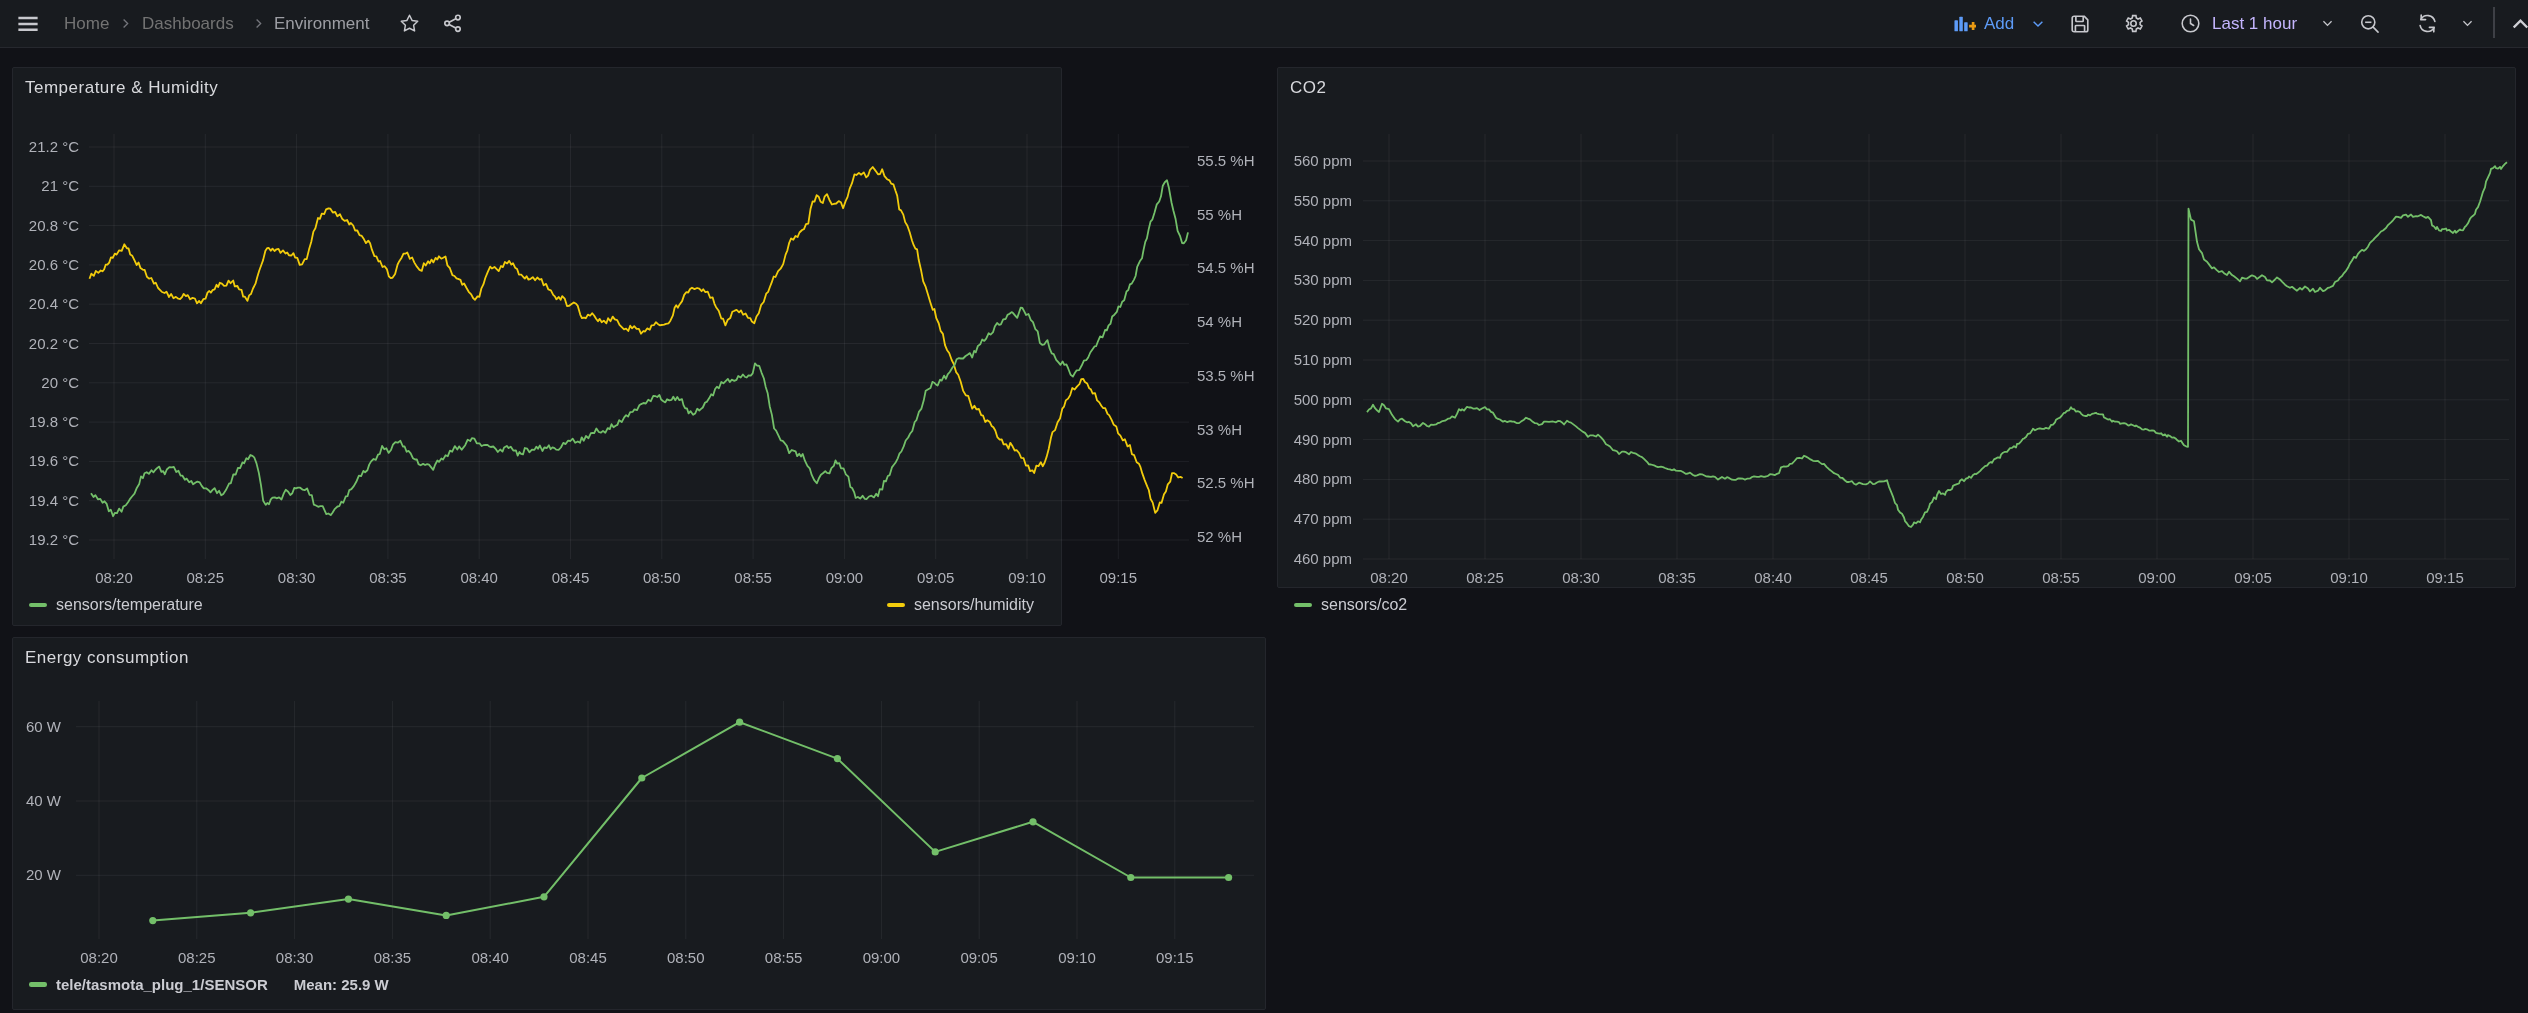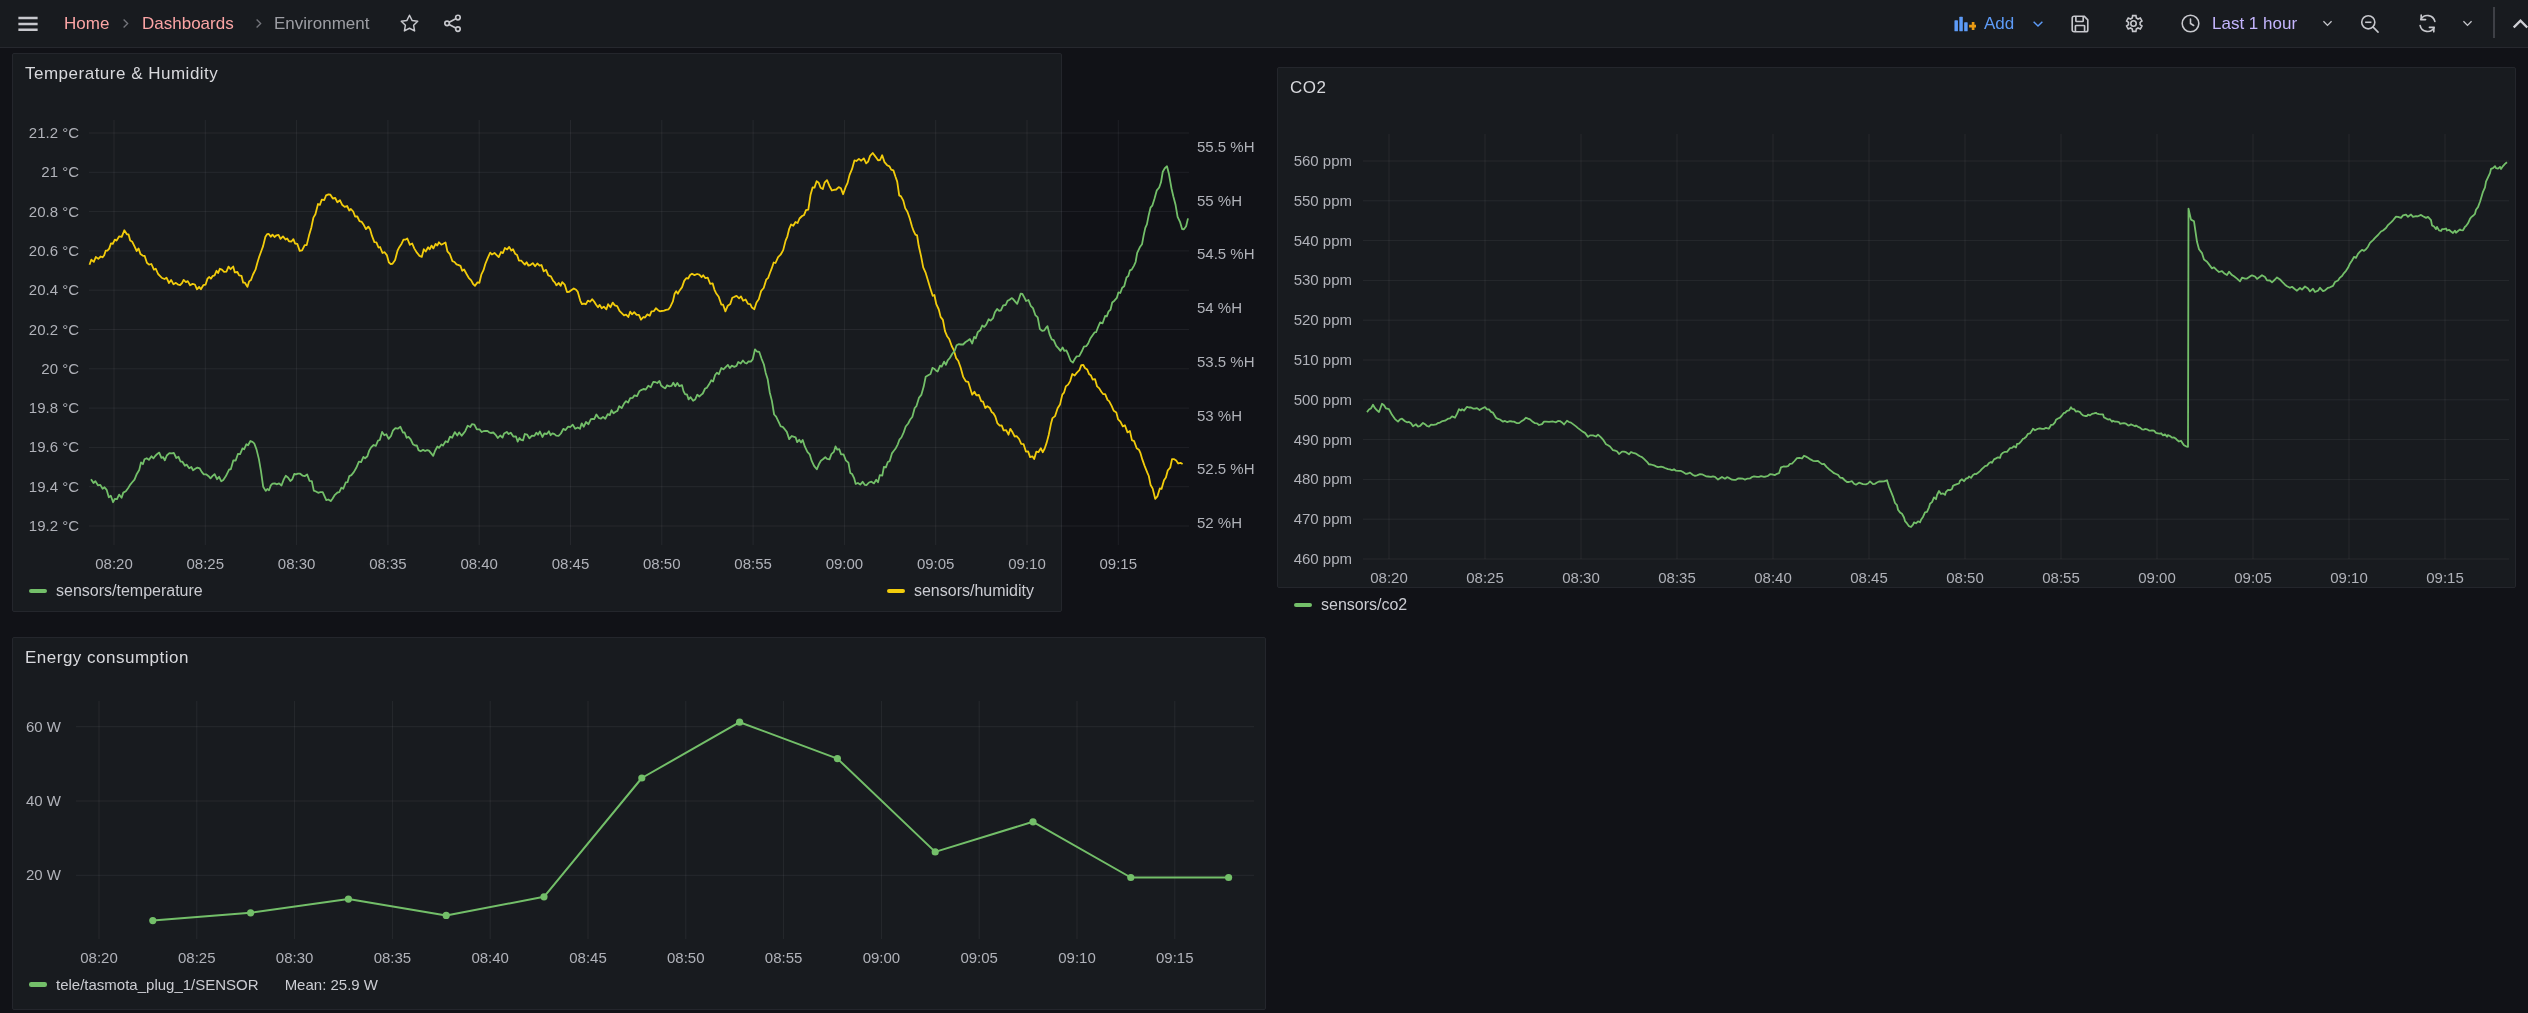--- a/index.html
+++ b/index.html
@@ -1,19 +1,19 @@
 <!DOCTYPE html>
 <html><head><meta charset="utf-8">
 <style>
 * { margin:0; padding:0; box-sizing:border-box; }
 html,body { width:2528px; height:1013px; background:#111217; font-family:"Liberation Sans", sans-serif; overflow:hidden; }
 .nav { position:absolute; left:0; top:0; width:2528px; height:48px; background:#181b1f;
        border-bottom:1px solid #26282e; }
 .nav span { position:absolute; top:0; line-height:47px; white-space:nowrap; }
-.c1 { color:#fca5a5; font-size:17px; }
+.c1 { color:#737373; font-size:17px; }
 .c2 { color:#9d9ea4; font-size:17px; }
 .addtxt { color:#5d9bf7; font-size:17px; font-weight:500; }
 .timetxt { color:#c4b5fd; font-size:17px; }
 .vsep { position:absolute; left:2493px; top:7px; width:2px; height:31px; background:#3e4046; }
 .panel { position:absolute; background:#181b1f; border:1px solid #24262c; border-radius:2px; }
 .ptitle { position:absolute; left:12px; top:10px; font-size:17px; font-weight:500; letter-spacing:0.5px; color:#d8d9dd; }
 .legend { position:absolute; display:flex; align-items:center; font-size:16px; color:#cbccd2; white-space:nowrap; }
 .pill { display:inline-block; width:18px; height:4.5px; border-radius:2.2px; margin-right:9px; }
 svg.chart { position:absolute; left:0; top:0; }
 </style></head>
@@ -94,21 +94,21 @@
     </svg>
 <svg style="position:absolute;left:2461px;top:17px" width="13" height="13" viewBox="0 0 24 24">
       <path fill="none" stroke="#c7c8cd" stroke-width="2.4" d="M4.5 8l7.5 7.5L19.5 8"></path>
     </svg>
 <div class="vsep"></div>
 <svg style="position:absolute;left:2511px;top:14px" width="19" height="19" viewBox="0 0 24 24">
       <path fill="none" stroke="#cfd0d5" stroke-width="3" stroke-linecap="square" d="M4.5 16l7.5-7.5L19.5 16"></path>
     </svg>
 </div>
 
-<div class="panel" style="left:12px;top:53px;width:1050px;height:559px;">
+<div class="panel" style="left:12px;top:67px;width:1050px;height:559px;">
   <div class="ptitle">Temperature &amp; Humidity</div>
   <svg class="chart" width="1254" height="559" font-family="Liberation Sans">
 <line x1="76" y1="472.0" x2="1176" y2="472.0" stroke="rgba(204,204,220,0.08)" stroke-width="1"></line>
 <line x1="76" y1="432.7" x2="1176" y2="432.7" stroke="rgba(204,204,220,0.08)" stroke-width="1"></line>
 <line x1="76" y1="393.4" x2="1176" y2="393.4" stroke="rgba(204,204,220,0.08)" stroke-width="1"></line>
 <line x1="76" y1="354.1" x2="1176" y2="354.1" stroke="rgba(204,204,220,0.08)" stroke-width="1"></line>
 <line x1="76" y1="314.8" x2="1176" y2="314.8" stroke="rgba(204,204,220,0.08)" stroke-width="1"></line>
 <line x1="76" y1="275.5" x2="1176" y2="275.5" stroke="rgba(204,204,220,0.08)" stroke-width="1"></line>
 <line x1="76" y1="236.2" x2="1176" y2="236.2" stroke="rgba(204,204,220,0.08)" stroke-width="1"></line>
 <line x1="76" y1="196.9" x2="1176" y2="196.9" stroke="rgba(204,204,220,0.08)" stroke-width="1"></line>
@@ -259,14 +259,14 @@
 <circle cx="433.2" cy="277.4" r="3.6" fill="#73bf69"></circle>
 <circle cx="531.0" cy="258.8" r="3.6" fill="#73bf69"></circle>
 <circle cx="628.8" cy="140.0" r="3.6" fill="#73bf69"></circle>
 <circle cx="726.6" cy="84.2" r="3.6" fill="#73bf69"></circle>
 <circle cx="824.4" cy="120.6" r="3.6" fill="#73bf69"></circle>
 <circle cx="922.2" cy="213.9" r="3.6" fill="#73bf69"></circle>
 <circle cx="1020.0" cy="183.8" r="3.6" fill="#73bf69"></circle>
 <circle cx="1117.8" cy="239.5" r="3.6" fill="#73bf69"></circle>
 <circle cx="1215.6" cy="239.5" r="3.6" fill="#73bf69"></circle>
   </svg>
-  <div class="legend" style="left:16px;top:338px;font-size:15px;"><span class="pill" style="background:#73bf69"></span>tele/tasmota_plug_1/SENSOR<span style="margin-left:26px">Mean: 25.9 W</span></div>
+  <div class="legend" style="left:16px;top:338px;font-size:15px;font-weight:bold;"><span class="pill" style="background:#73bf69"></span>tele/tasmota_plug_1/SENSOR<span style="margin-left:26px">Mean: 25.9 W</span></div>
 </div>
 
 </body></html>

